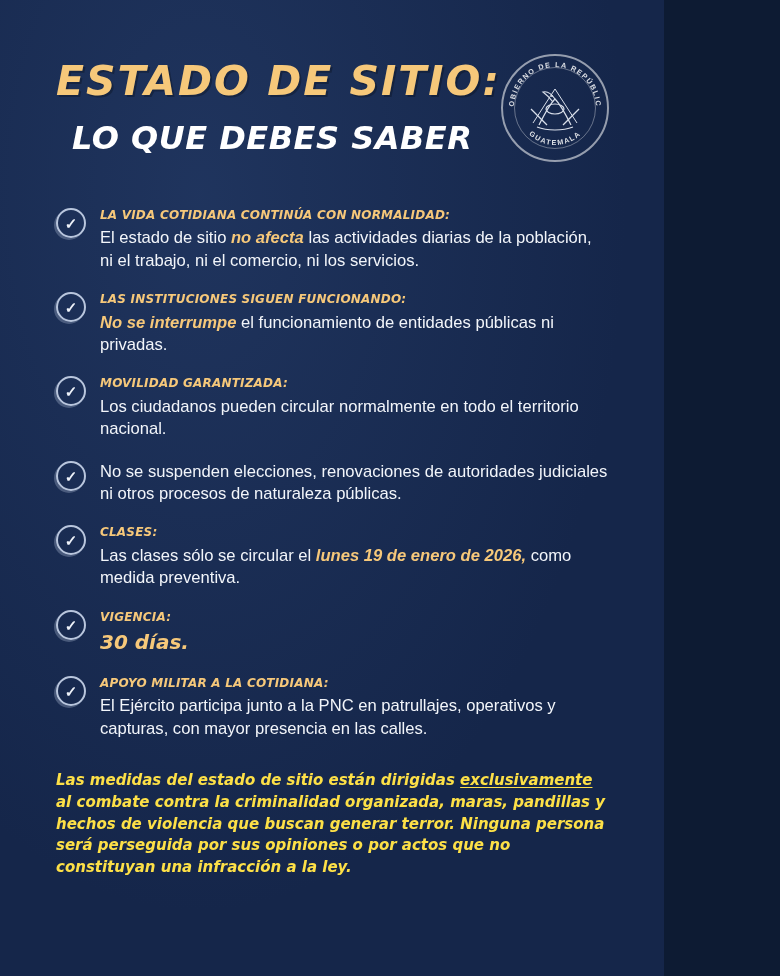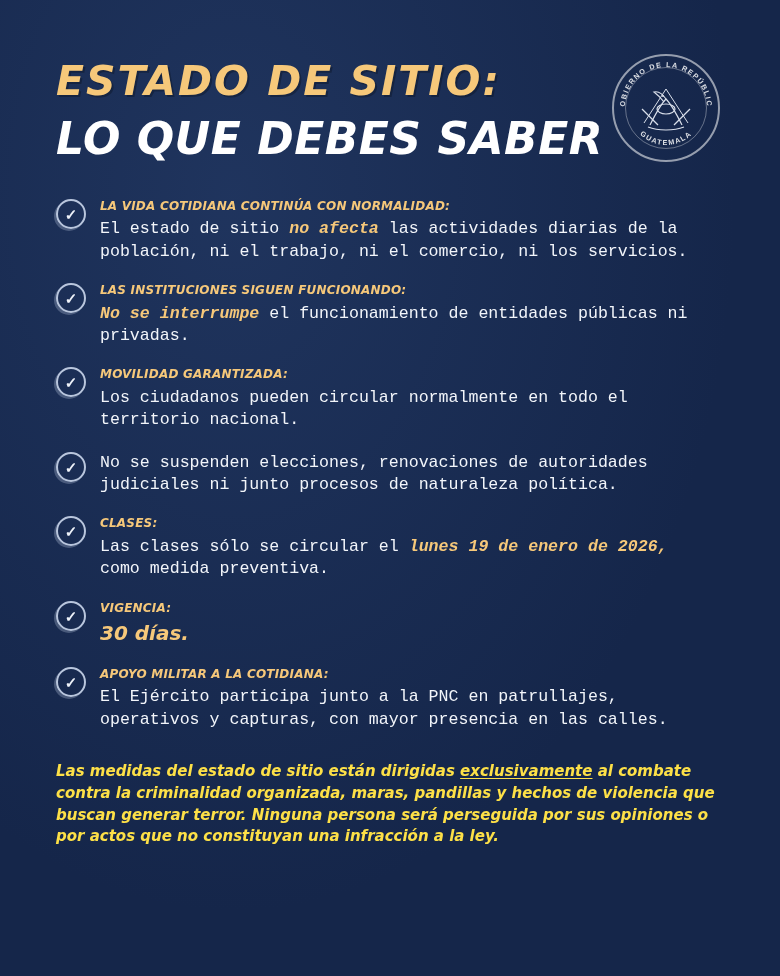--- a/index.html
+++ b/index.html
@@ -9,21 +9,21 @@
   }
   body {
     width: 780px;
     height: 976px;
     overflow: hidden;
     font-family: "Liberation Sans", sans-serif;
     color: #ffffff;
   }
   .poster {
     position: relative;
-    width: 780px;
+    width: 664px;
     height: 976px;
     background: #15264a;
     box-sizing: border-box;
     padding: 0;
   }
   
   .poster::before {
     content: "";
     position: absolute;
     inset: 0;
@@ -52,24 +52,24 @@
     color: #f6c87a;
     line-height: 1.05;
     margin: 0 0 10px 0;
     text-shadow: 2px 2px 0 rgba(0,0,0,0.25);
     white-space: nowrap;
   }
   .title-sub {
     font-family: "DejaVu Sans", sans-serif;
     font-weight: bold;
     font-style: italic;
-    font-size: 44px;
+    font-size: 32px;
     letter-spacing: 0.5px;
     color: #ffffff;
-    margin: 0;
+    margin: 16px;
     white-space: nowrap;
   }
 
   .emblem {
     width: 108px;
     height: 108px;
     position: relative;
     flex: 0 0 auto;
     margin-top: 2px;
     margin-right: 4px;
@@ -143,21 +143,21 @@
     font-family: "DejaVu Sans", sans-serif;
     font-weight: bold;
     font-style: italic;
     font-size: 12px;
     letter-spacing: 0.2px;
     color: #f6c87a;
     margin: 0 0 5px 0;
     line-height: 1.2;
   }
   .item-text {
-    font-family: Liberation Mono, monospace;
+    font-family: Liberation Sans, sans-serif;
     font-size: 16.6px;
     line-height: 1.35;
     color: #f2f5fa;
     margin: 0;
     max-width: 600px;
   }
   .item-text .hl {
     color: #f6c87a;
     font-weight: bold;
     font-style: italic;
@@ -259,21 +259,21 @@
             <p class="item-title">MOVILIDAD GARANTIZADA:</p>
             <p class="item-text"><span>Los ciudadanos pueden circular normalmente en todo el territorio nacional.</span></p>
           </div>
         </div>
         <div class="item">
           <div class="check">
             <div class="c-outer"></div>
             <div class="c-mark">✓</div>
           </div>
           <div class="item-body">
-            <p class="item-text"><span>No se suspenden elecciones, renovaciones de autoridades judiciales ni junto procesos de naturaleza política.</span></p>
+            <p class="item-text"><span>No se suspenden elecciones, renovaciones de autoridades judiciales ni otros procesos de naturaleza públicas.</span></p>
           </div>
         </div>
         <div class="item">
           <div class="check">
             <div class="c-outer"></div>
             <div class="c-mark">✓</div>
           </div>
           <div class="item-body">
             <p class="item-title">CLASES:</p>
             <p class="item-text"><span>Las clases sólo se circular el </span><span class="hl">lunes 19 de enero de 2026,</span><span> como medida preventiva.</span></p>

